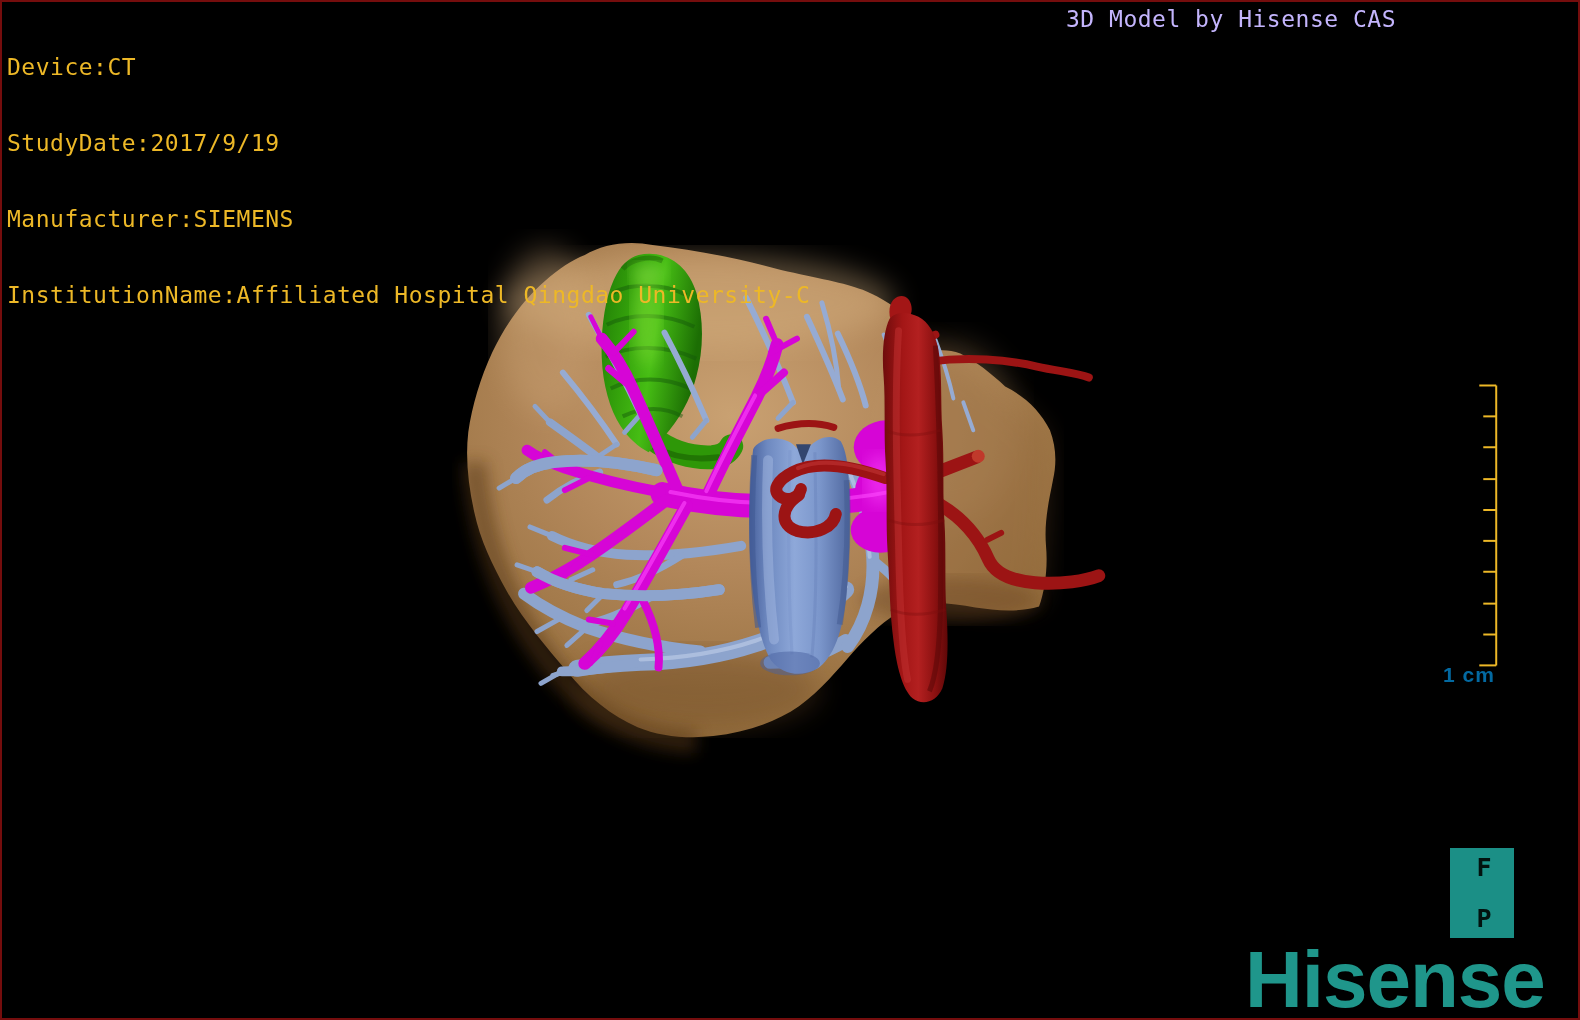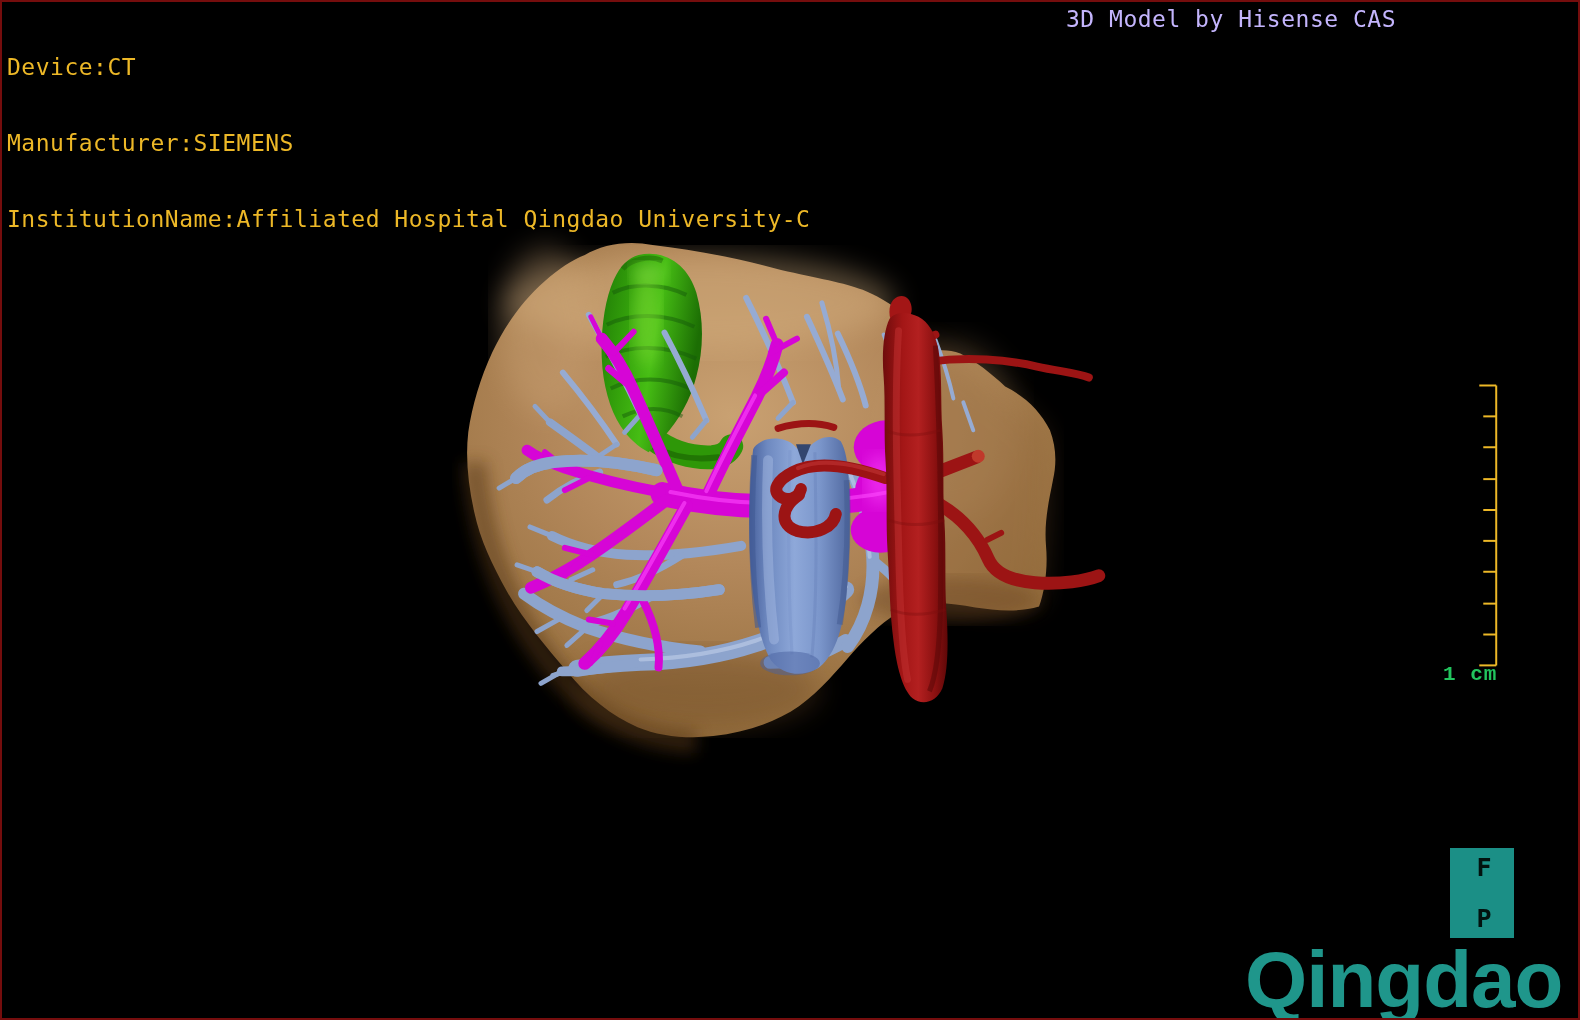--- a/index.html
+++ b/index.html
@@ -16,22 +16,22 @@
   }
   .watermark{
     position:absolute;left:1064px;top:4px;color:#c4b5fd;
     font-size:23px;letter-spacing:.5px;white-space:pre;
   }
   .volume{
     position:absolute;left:5px;top:974px;color:#edb827;
     font-size:23px;letter-spacing:.5px;white-space:pre;
   }
   .ruler-label{
-    position:absolute;left:1441px;top:661px;color:#22c55e;
-    font-family:Liberation Mono, monospace;font-size:21px;font-weight:bold;letter-spacing:1px;text-align:center;
+    position:absolute;left:1441px;top:661px;color:#0369a1;
+    font-family:Liberation Sans, sans-serif;font-size:21px;font-weight:bold;letter-spacing:1px;text-align:center;
   }
   .cube{
     position:absolute;left:1448px;top:846px;width:64px;height:90px;background:#1b8f86;
     display:flex;flex-direction:column;align-items:center;justify-content:space-between;
     padding:7px 0;box-sizing:border-box;
   }
   .cube span{
     color:#02120f;font-size:25px;line-height:1;font-weight:bold;
     font-family:"DejaVu Sans Mono",monospace;transform:translateX(2px);
   }
@@ -281,27 +281,28 @@
       <line x1="1486" y1="572" x2="1499" y2="572"></line>
       <line x1="1486" y1="604" x2="1499" y2="604"></line>
       <line x1="1486" y1="635" x2="1499" y2="635"></line>
       <line x1="1482" y1="666" x2="1499" y2="666"></line>
     </g>
   </svg>
   <div class="ruler-label">1 cm</div>
 
   <div class="patient-info">
     <div>Device:CT</div>
+    <div>StudyDate:2017/9/19</div>
     <div>Manufacturer:SIEMENS</div>
     <div>InstitutionName:Affiliated Hospital Qingdao University-C</div>
   </div>
 
   <div class="watermark">3D Model by Hisense CAS</div>
 
 
   <div class="cube">
     <span>F</span>
     <span>P</span>
   </div>
 
-  <div class="logo">Qingdao</div>
+  <div class="logo">Hisense</div>
 
 </div>
 
 </body></html>

